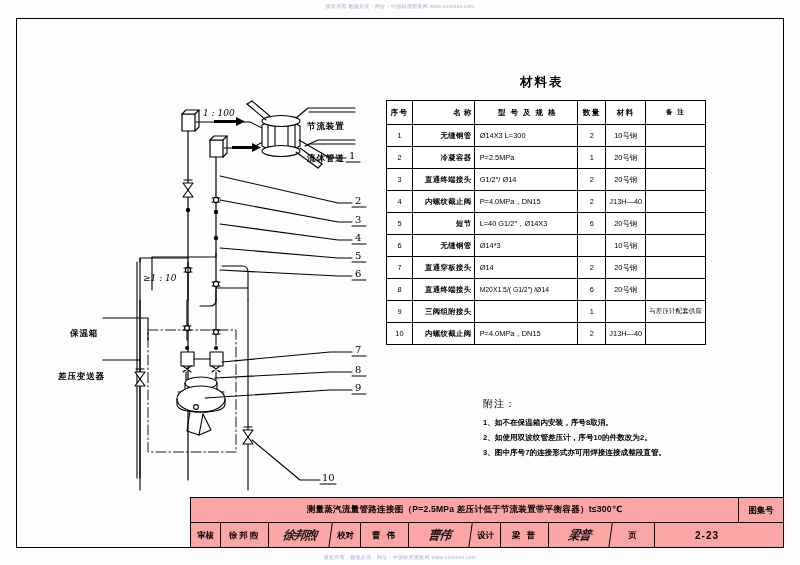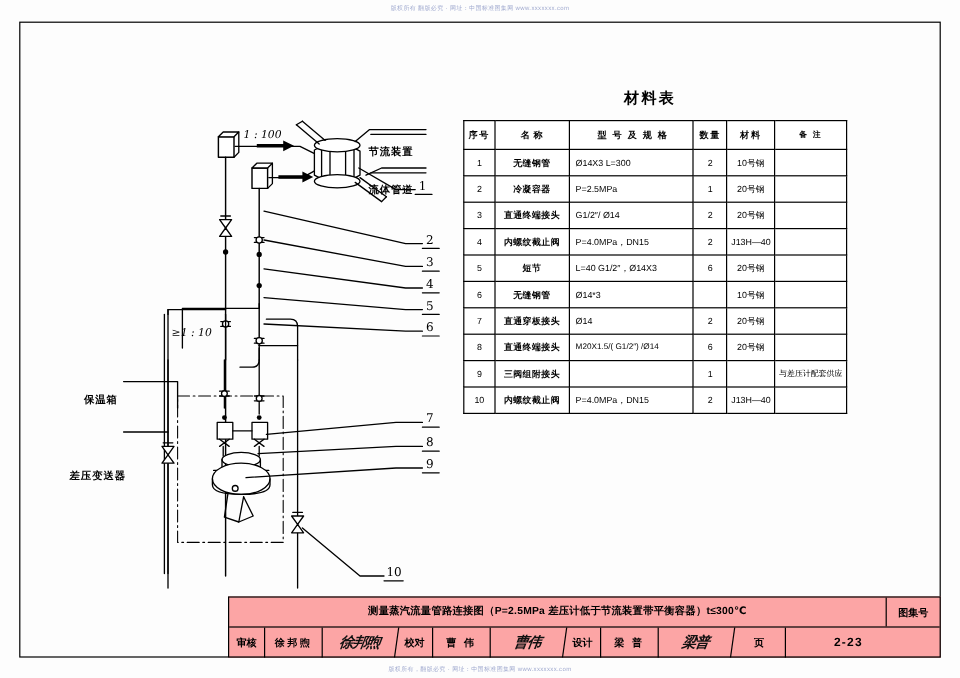--- a/index.html
+++ b/index.html
@@ -67,21 +67,21 @@
     vertical-align: middle;
     font-weight: normal;
   }
   table.mat thead th {
     font-weight: bold;
     letter-spacing: 1.4px;
     font-size: 7.6px;
     height: 24px;
   }
   table.mat .c-no    { width: 26px; }
-  table.mat .c-name  { width: 62px; letter-spacing: .4px; font-weight: bold; }
+  table.mat .c-name  { width: 62px; letter-spacing: .4px; font-weight: bold; text-align: right; }
   table.mat .c-spec  { width: 104px; text-align: left; padding-left: 5px; }
   table.mat .c-qty   { width: 28px; }
   table.mat .c-matl  { width: 40px; }
   table.mat .c-note  { width: 60px; font-size: 6.6px; }
   table.mat tbody td.c-name { font-family: "DejaVu Sans", sans-serif; }
   table.mat .outer-l { border-left: 1.6px solid #000; }
   table.mat .outer-r { border-right: 1.6px solid #000; }
 
   
   .notes {
@@ -336,21 +336,21 @@
       <g stroke-width="1">
         <path d="M309 112 L355 112"></path>
         <path d="M309 144 L355 144"></path>
       </g>
     </g>
   </svg>
 
   <div class="dlabel" style="left:307px; top:98px;">节流装置</div>
   <div class="dlabel" style="left:307px; top:130px;">流体管道</div>
   <div class="dlabel" style="left:70px;  top:305px;">保温箱</div>
-  <div class="dlabel" style="left:58px;  top:368px;">差压变送器</div>
+  <div class="dlabel" style="left:58px;  top:348px;">差压变送器</div>
 
   <div class="slope" style="left:203px; top:108px;">1 : 100</div>
   <div class="slope" style="left:143px; top:273px;text-align:center;">≥1 : 10</div>
 
   <div class="dnum" style="left:349px; top:150px;">1</div>
   <div class="dnum" style="left:355px; top:195px;">2</div>
   <div class="dnum" style="left:355px; top:214px;">3</div>
   <div class="dnum" style="left:355px; top:232px;">4</div>
   <div class="dnum" style="left:355px; top:250px;">5</div>
   <div class="dnum" style="left:355px; top:268px;">6</div>
@@ -449,20 +449,26 @@
           <td class="c-no outer-l">10</td>
           <td class="c-name">内螺纹截止阀</td>
           <td class="c-spec">P=4.0MPa，DN15</td>
           <td class="c-qty">2</td>
           <td class="c-matl">J13H—40</td>
           <td class="c-note outer-r"></td>
         </tr>
     </tbody>
   </table>
 
+  <div class="notes">
+    <div class="nt-head">附注：</div>
+    <div class="nt-line">1、如不在保温箱内安装，序号8取消。</div>
+    <div class="nt-line">2、如使用双波纹管差压计，序号10的件数改为2。</div>
+    <div class="nt-line">3、图中序号7的连接形式亦可用焊接连接成整段直管。</div>
+  </div>
 
   <div class="tblock">
     <div class="tb-row1">
       <div class="tb-cell tb-maintitle">测量蒸汽流量管路连接图（P=2.5MPa  差压计低于节流装置带平衡容器）t≤300℃</div>
       <div class="tb-cell tb-lbl">图集号</div>
     </div>
     <div class="tb-row2">
       <div class="tb-cell tb-small">审核</div>
       <div class="tb-cell tb-name">徐邦煦</div>
       <div class="tb-cell tb-sign">徐邦煦</div>

